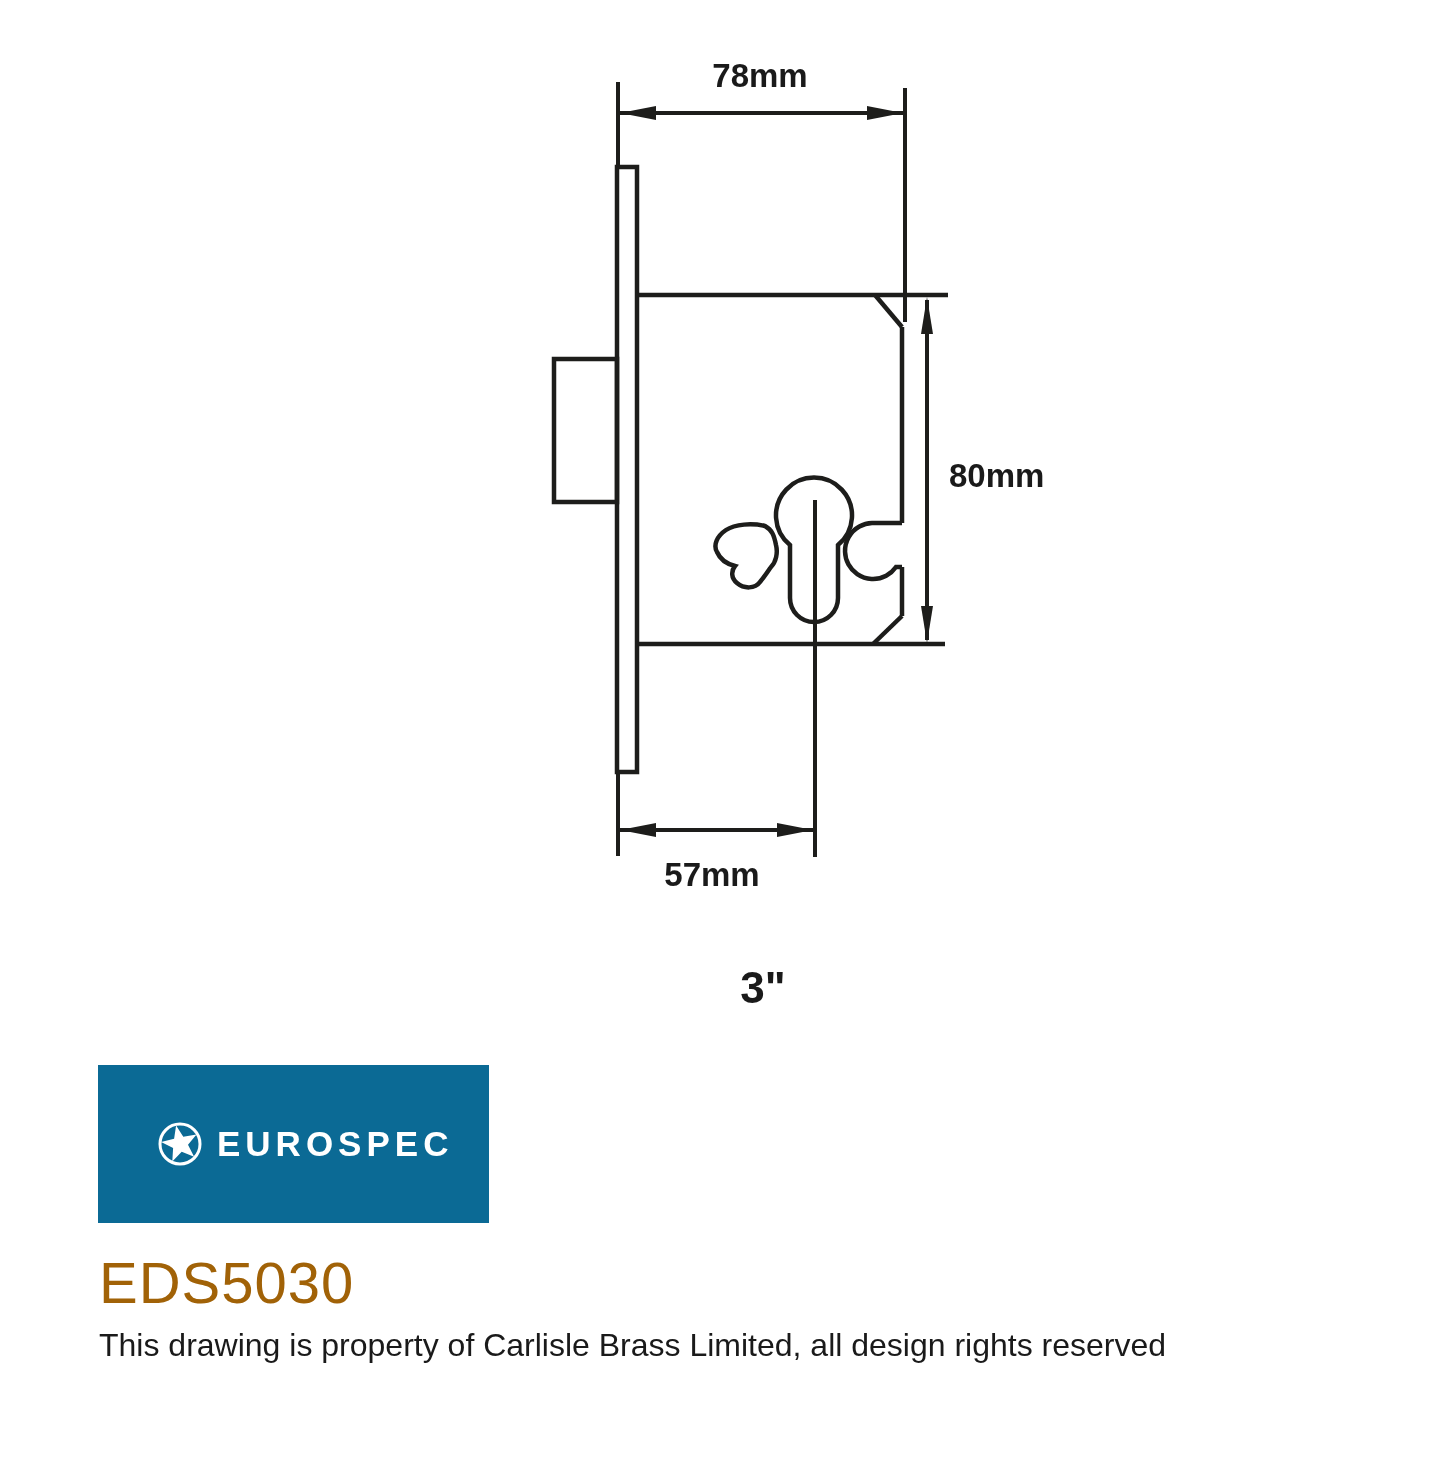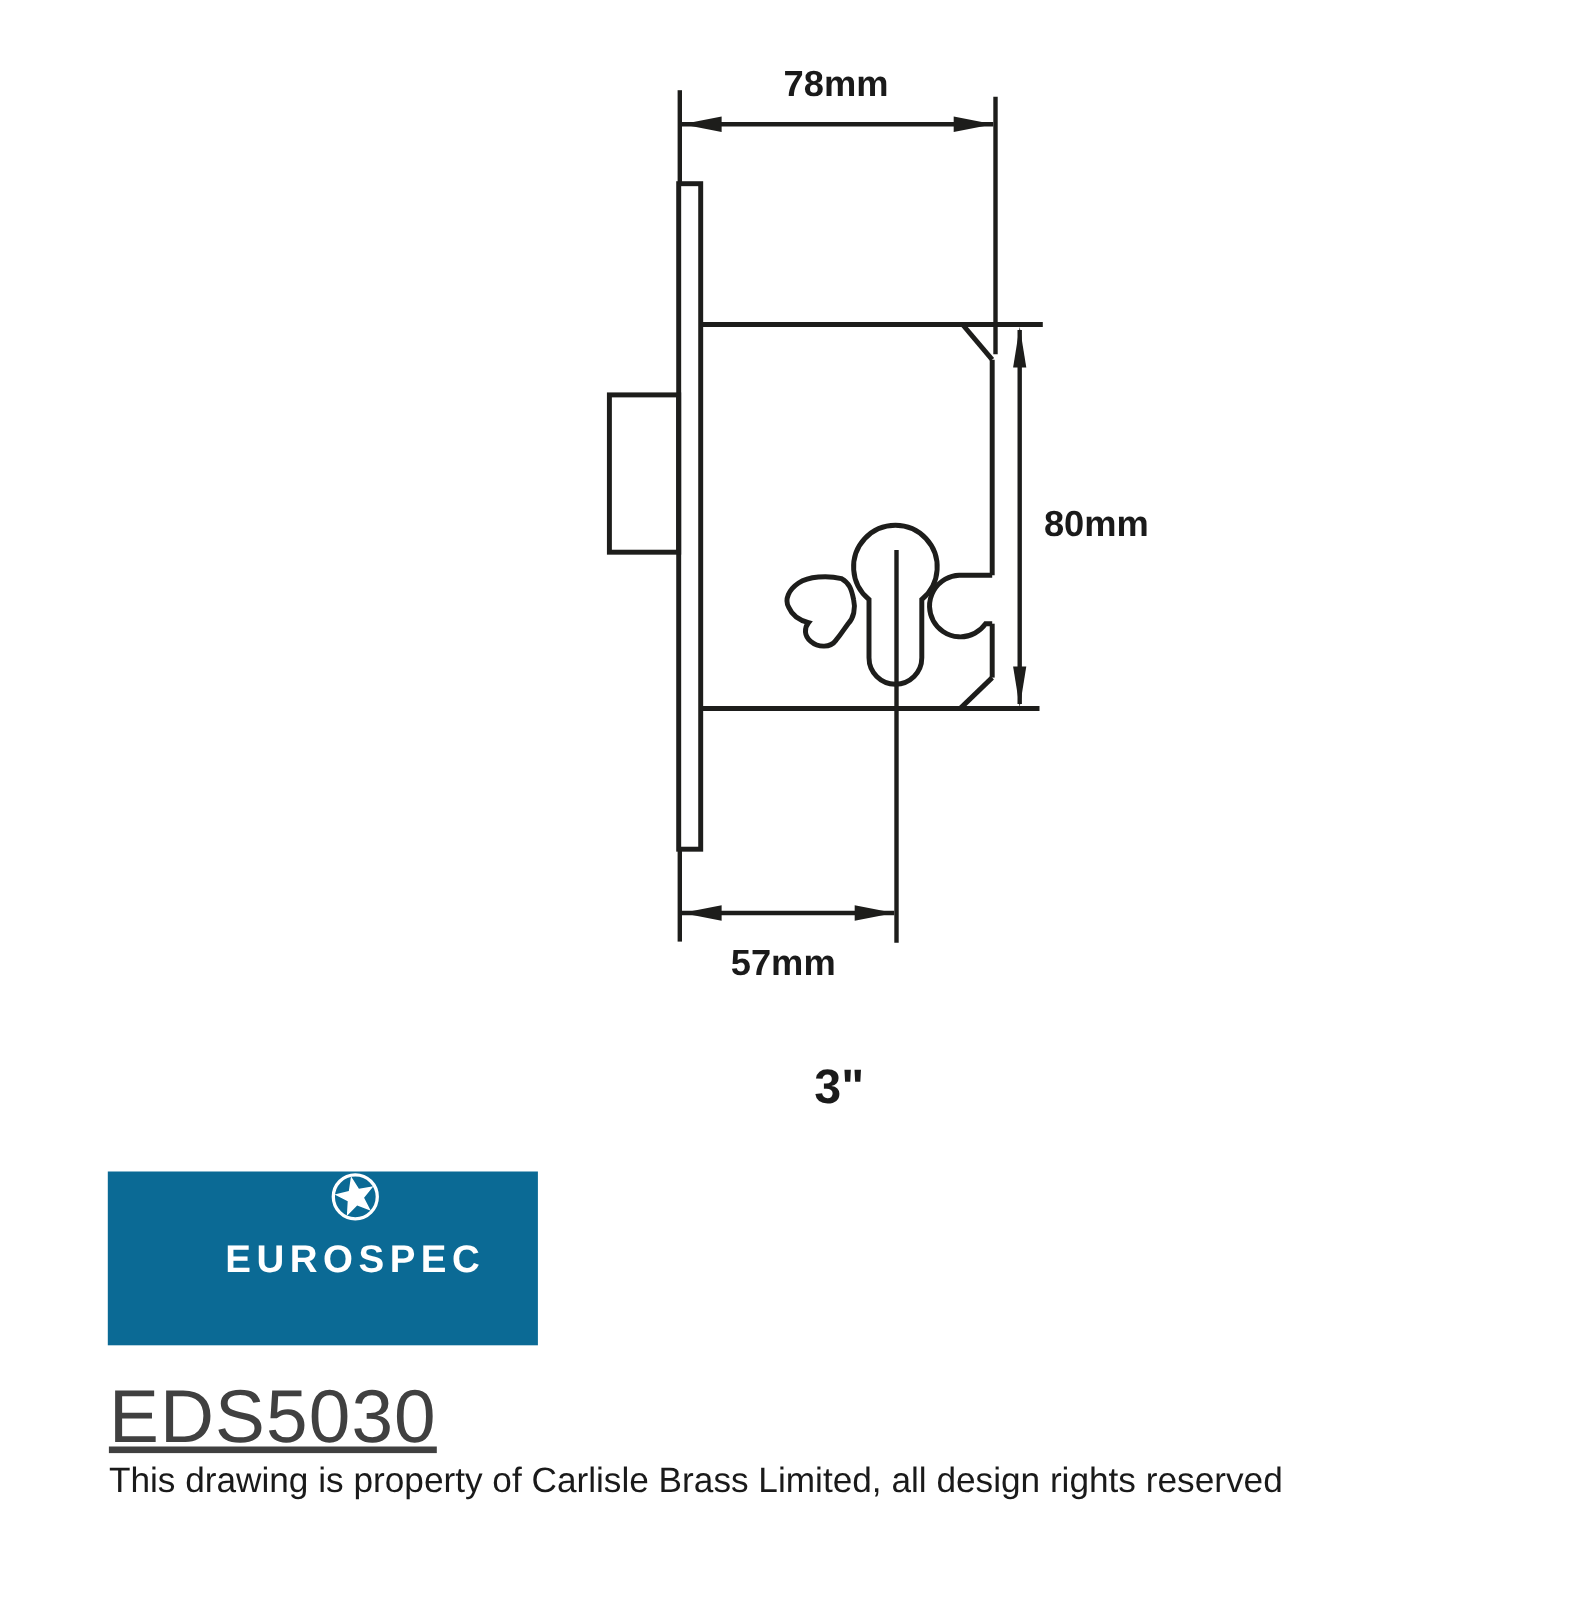--- a/index.html
+++ b/index.html
@@ -25,37 +25,35 @@
   }
   .brand-box{
     position:absolute;
     left:98px;top:1065px;
     width:391px;height:158px;
     display:flex;
     align-items:center;
     padding-left:59px;
     box-sizing:border-box;
     gap:14px;
-    flex-direction:column;
   }
   .brand-name{
     color:#ffffff;
     font-weight:700;
     font-size:35px;
     letter-spacing:5px;
     white-space:nowrap;
   }
   .product-code{
     position:absolute;
     left:99px;top:1249px;
-    font-size:68px;
+    font-size:58px;
     font-weight:400;
-    color:#404040;
+    color:#a16207;
     letter-spacing:1px;
-    text-decoration:underline;
   }
   .rights-note{
     position:absolute;
     left:99px;top:1327px;
     font-size:32px;
     font-weight:400;
     color:#1a1a1a;
     white-space:nowrap;
     text-align:center;
   }

